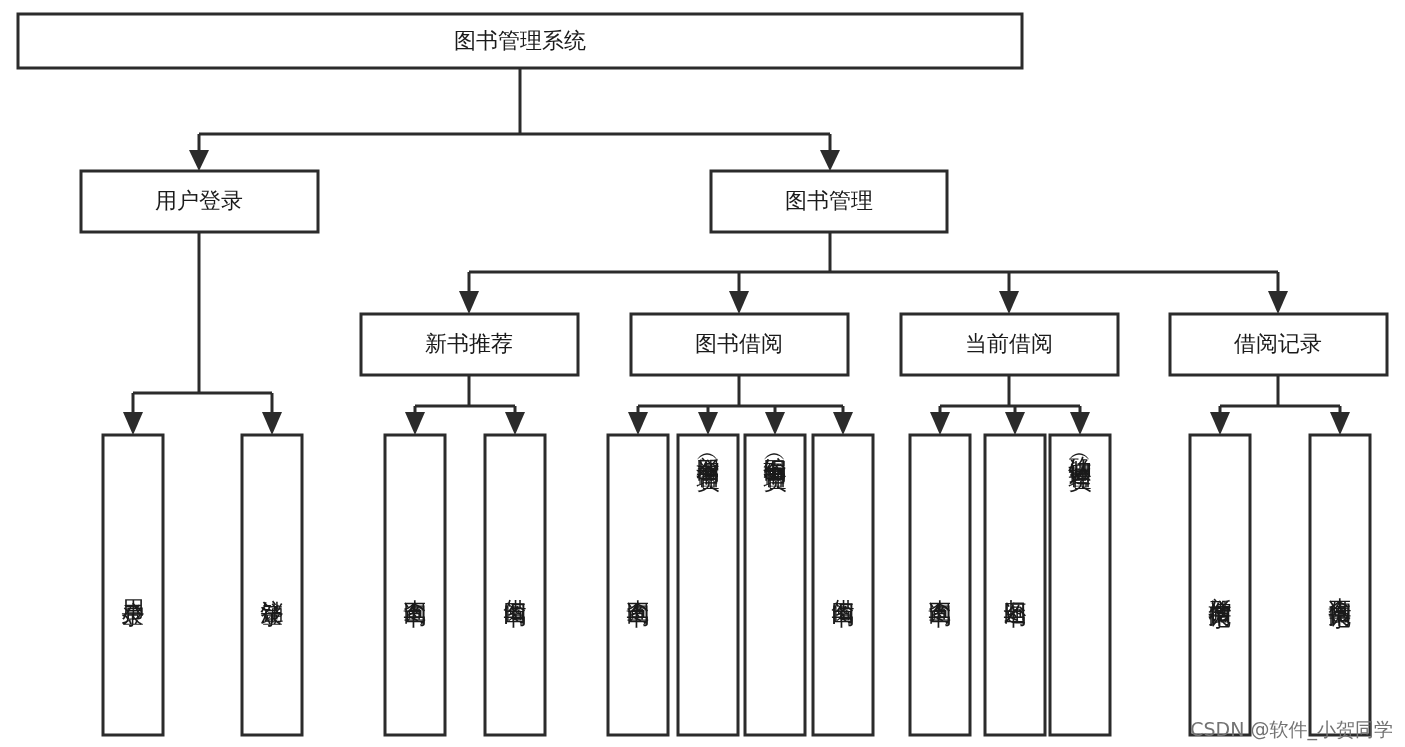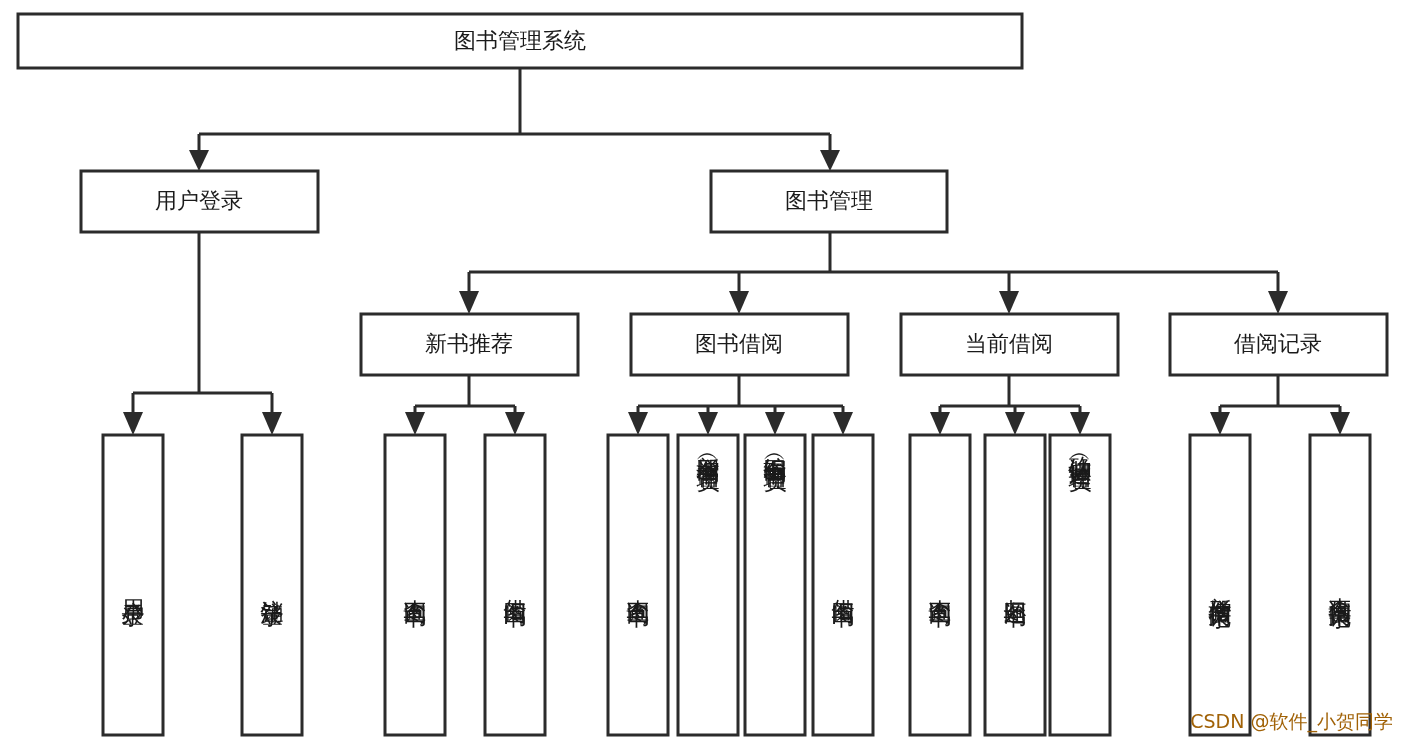--- a/index.html
+++ b/index.html
@@ -59,24 +59,24 @@
     font-family: "DejaVu Sans", "Liberation Sans", sans-serif;
     font-size: 23px;
     color: #1a1a1a;
     letter-spacing: 2px;
     line-height: 1;
     white-space: nowrap;
   }
   .watermark {
     position: absolute;
     right: 12px;
-    bottom: 12px;
+    bottom: 4px;
     font-family: "DejaVu Sans", "Liberation Sans", sans-serif;
     font-size: 19px;
-    color: #a16207;
+    color: #737373;
     white-space: nowrap;
     pointer-events: none;
   }
 </style>
 </head>
 <body>
 
 <div id="diagram-root">
 
   <svg class="diagram" viewBox="0 0 1405 747" xmlns="http://www.w3.org/2000/svg">

